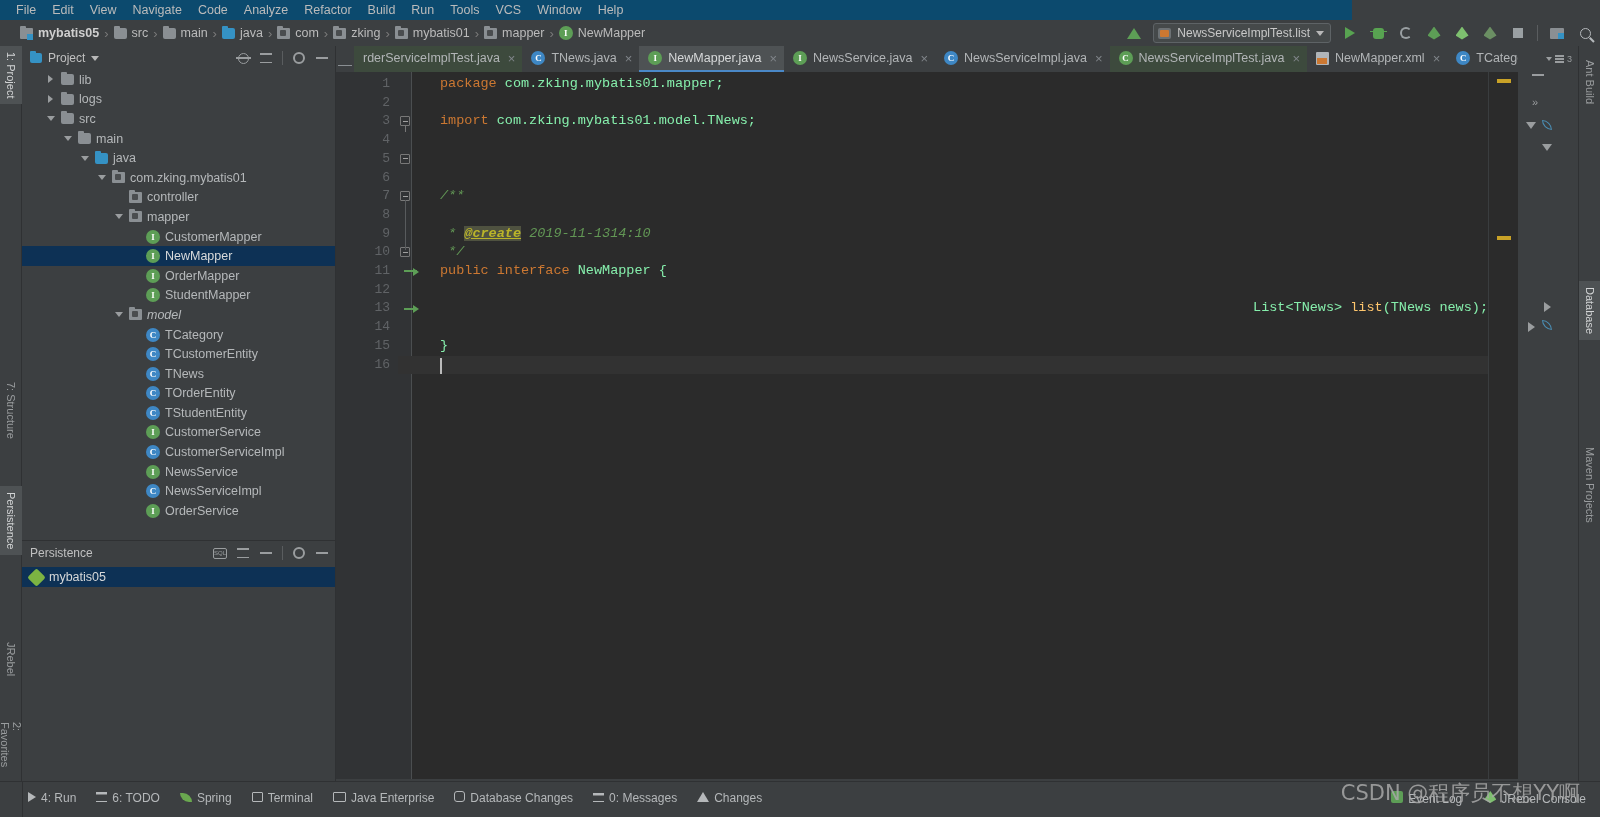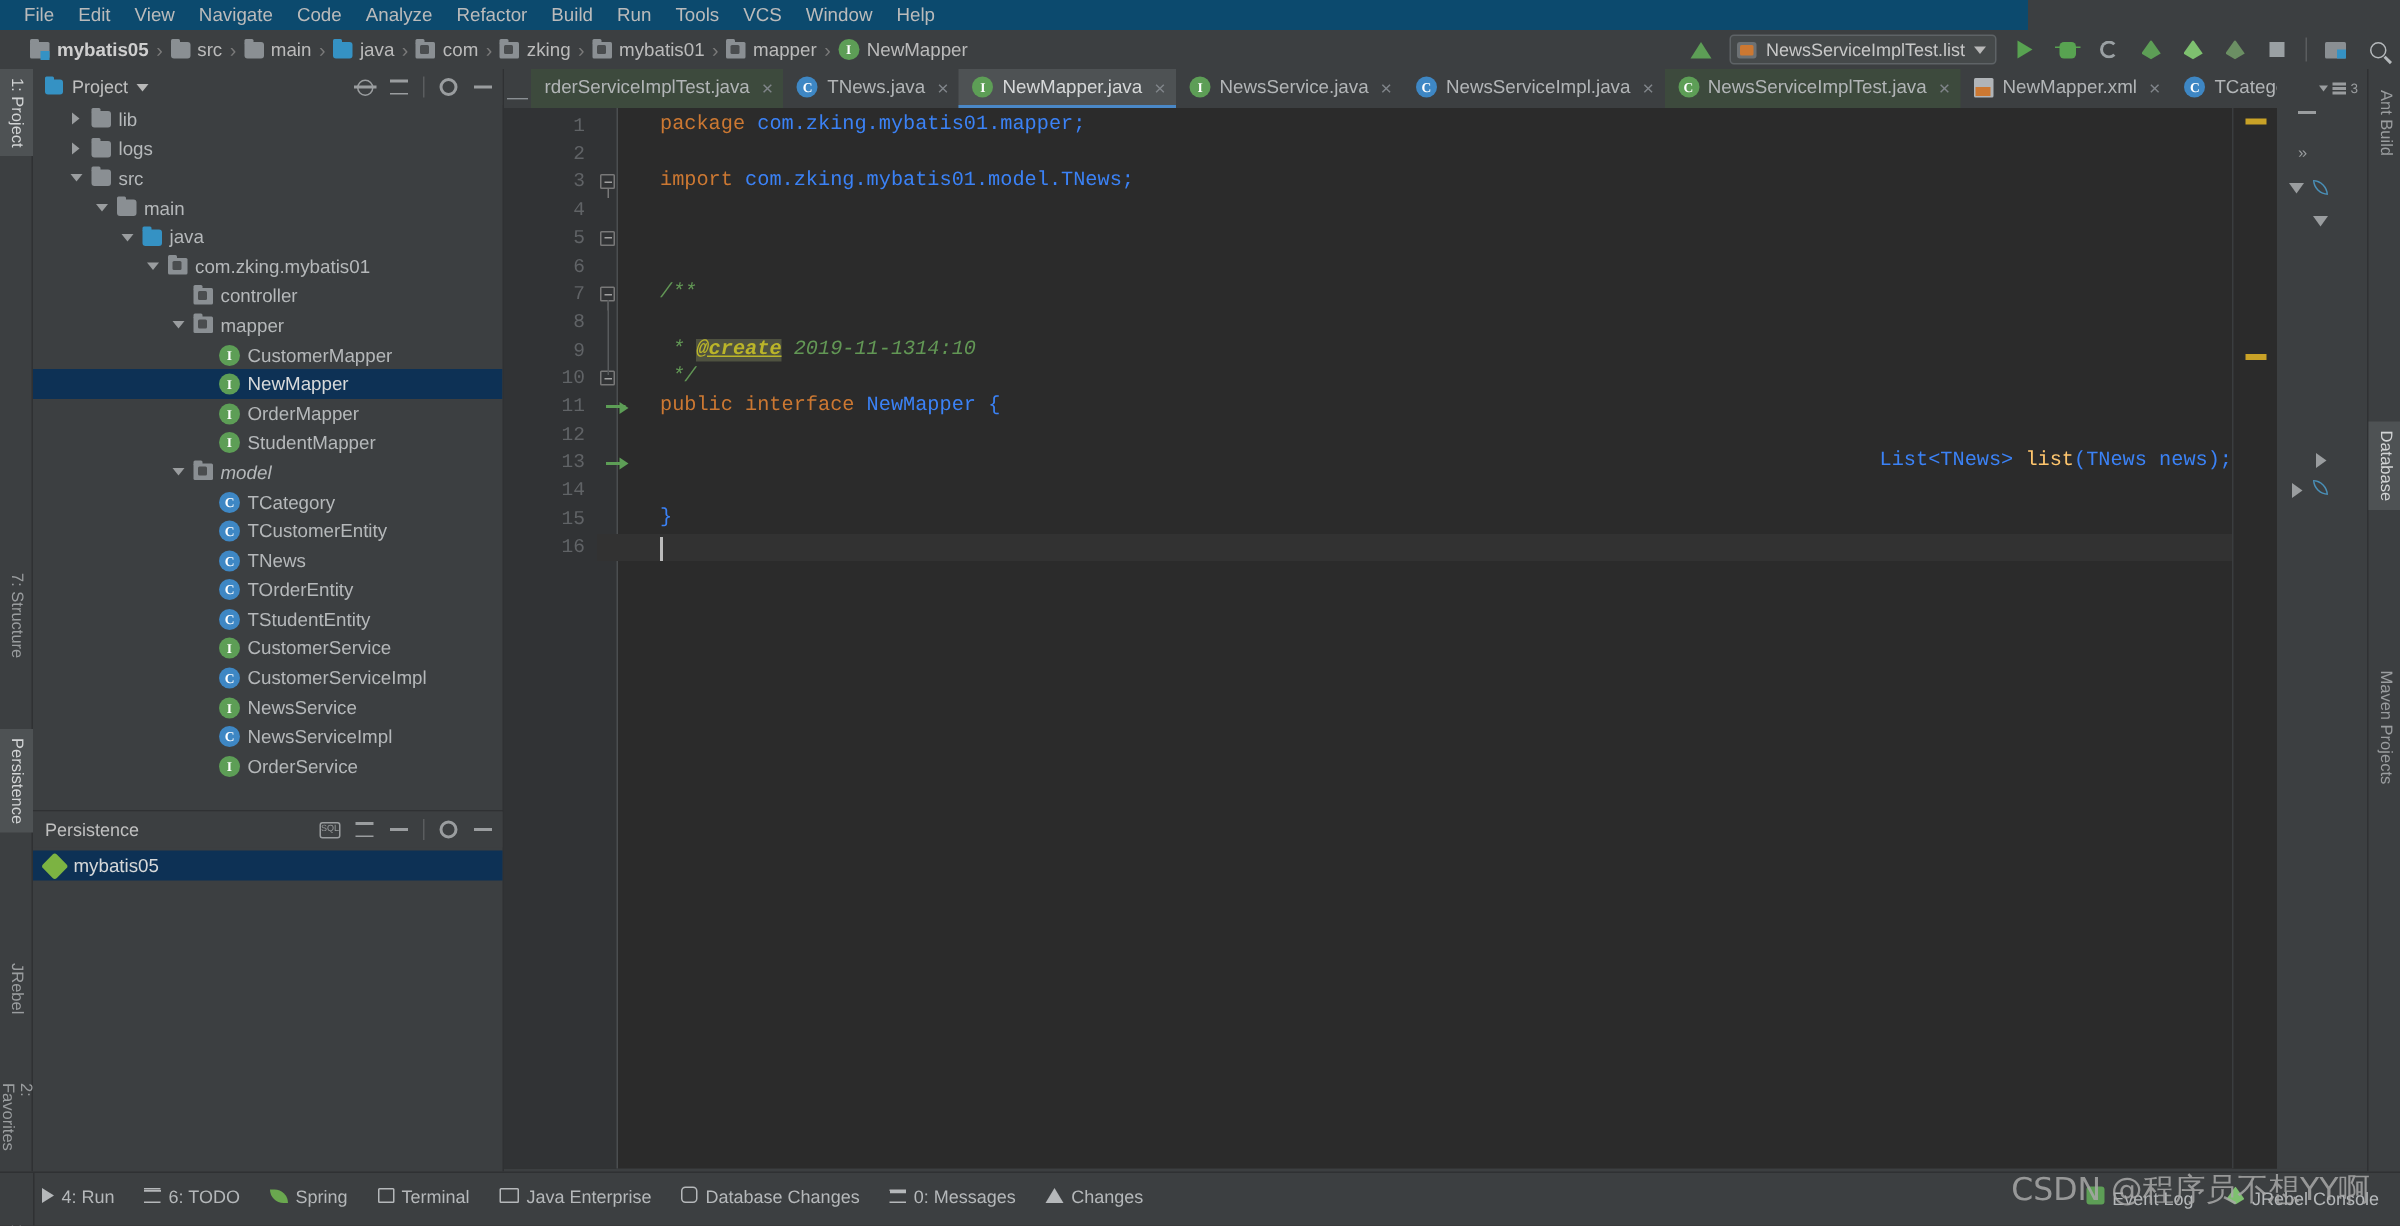--- a/index.html
+++ b/index.html
@@ -174,21 +174,21 @@
     position:absolute; right:0; width:54px; text-align:right;
     font-family:"Liberation Mono", monospace; font-size:13px; color:#606366;
     height:18.7px; line-height:18.7px; padding-right:8px;
   }
   .cline {
     position:absolute; left:0; height:18.7px; line-height:18.7px;
     font-family:"Liberation Mono", monospace; font-size:13.5px; white-space:pre;
     padding-left:42px;
   }
   .kw { color:#cc7832; }
-  .pl { color:#3b82f6; }
+  .pl { color:#86efac; }
   .cm { color:#629755; font-style:italic; }
   .tag { color:#bbb529; font-style:italic; font-weight:bold; text-decoration:underline; }
   .tag.hl { background:#4f5240; }
   .mth { color:#ffc66d; }
   .gr-arrow {
     position:absolute; left:68px; width:16px; height:18.7px;
     display:flex; align-items:center;
   }
   .gr-arrow:after {
     content:""; width:13px; height:2px; background:#5d9e56; position:relative;

